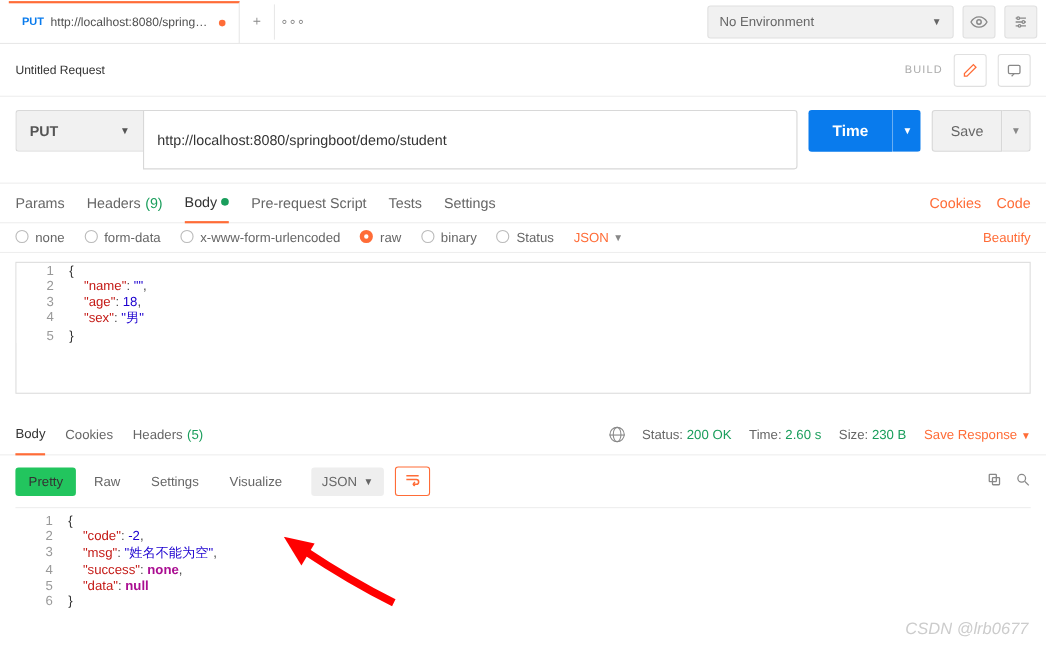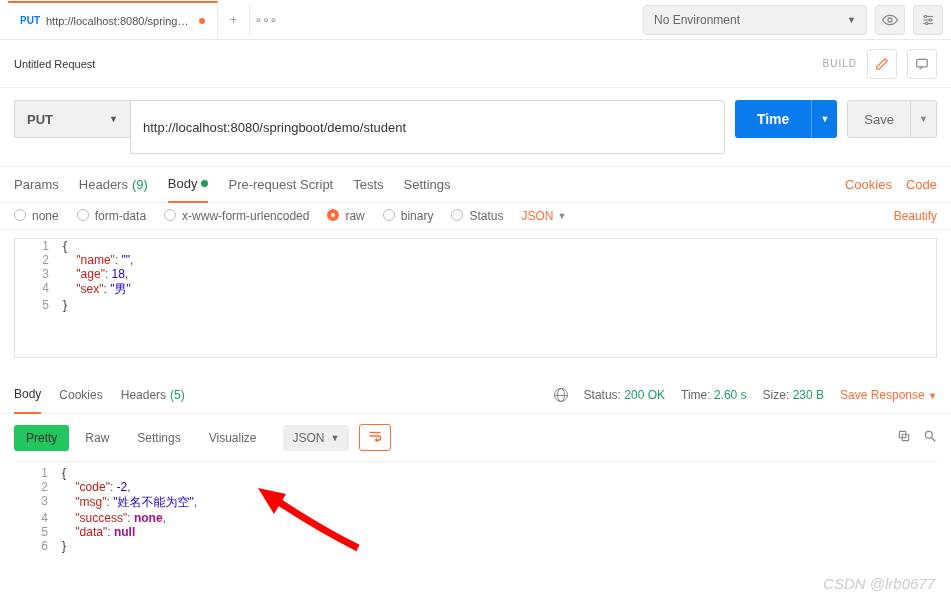--- a/index.html
+++ b/index.html
@@ -56,21 +56,21 @@
 .save-resp{color:#ff6c37;cursor:pointer}
 .resp-toolbar{display:flex;align-items:center;padding:10px 14px;gap:4px;font-size:12px}
 .view-btn{padding:6px 12px;border-radius:3px;cursor:pointer;color:#666}
 .view-btn.active{background:#22c55e;color:#333}
 .fmt-select{margin-left:10px;padding:6px 10px;background:#eee;border-radius:3px;cursor:pointer;color:#666;display:flex;align-items:center;gap:6px}
 .wrap-btn{margin-left:6px;padding:5px 8px;background:#fff;border:1px solid #ff6c37;border-radius:3px;cursor:pointer;color:#ff6c37}
 .resp-icons{margin-left:auto;display:flex;gap:12px;color:#888}
 .resp-editor{margin:0 14px;font-family:Menlo,Consolas,monospace;font-size:12px;border-top:1px solid #eee;padding-top:4px;position:relative}
 .arrow{position:absolute;left:258px;top:488px;pointer-events:none}
 .caret{font-size:9px;margin-left:auto}
-.watermark{position:absolute;right:16px;bottom:12px;color:#ccc;font-size:15px;font-style:italic;pointer-events:none}
+.watermark{position:absolute;right:16px;bottom:24px;color:#ccc;font-size:15px;font-style:italic;pointer-events:none}
 .globe-icon{width:14px;height:14px;border:1.2px solid #888;border-radius:50%;position:relative;display:inline-block}
 .globe-icon:before{content:"";position:absolute;left:50%;top:-1px;bottom:-1px;width:50%;border:1.2px solid #888;border-radius:50%;transform:translateX(-50%)}
 .globe-icon:after{content:"";position:absolute;left:-1px;right:-1px;top:50%;height:0;border-top:1.2px solid #888}
 </style>
 </head>
 <body>
 
 <div class="top-bar">
   <div class="tab">
     <span class="method">PUT</span>

